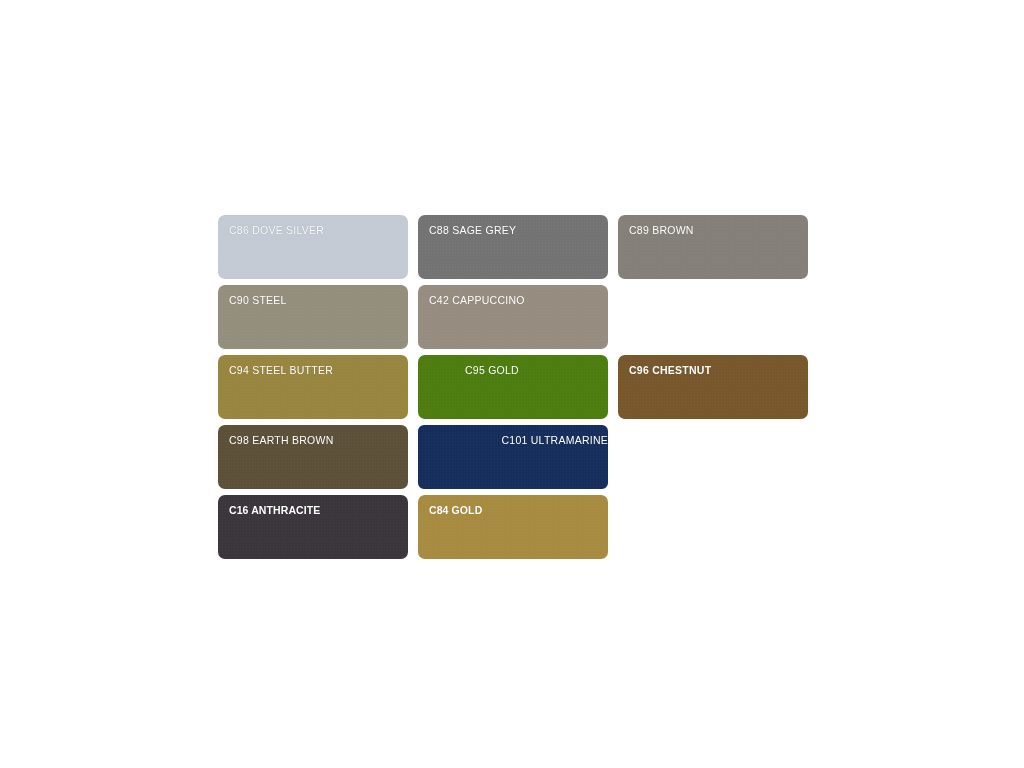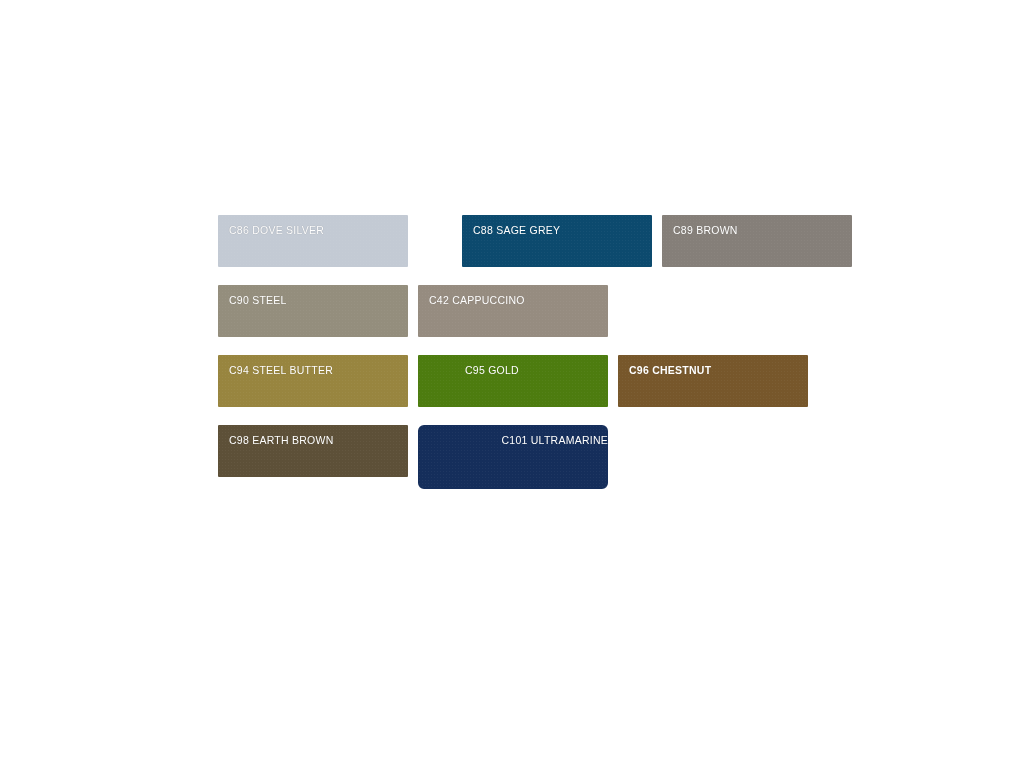--- a/index.html
+++ b/index.html
@@ -34,23 +34,23 @@
   .swatch-row {
     display: flex;
     flex-direction: row;
     align-items: flex-start;
     height: 70px;
   }
 
   .swatch {
     position: relative;
     width: 190px;
-    height: 52px;
+    height: 64px;
     margin-right: 10px;
-    border-radius: 1px;
+    border-radius: 7px;
     box-sizing: border-box;
     overflow: hidden;
     flex: none;
   }
 
   
   .swatch::after {
     content: "";
     position: absolute;
     left: 0;
@@ -102,21 +102,21 @@
 </style>
 </head>
 <body>
 
 <div id="swatch-board">
   <div class="swatch-grid">
       <div class="swatch-row">
         <div class="swatch is-light" style="background: rgb(195, 202, 212);">
           <span class="swatch-label">C86 DOVE SILVER</span>
         </div>
-        <div class="swatch" style="background: #0c4a6e; margin-left: 44px;">
+        <div class="swatch" style="background: #737373;">
           <span class="swatch-label">C88 SAGE GREY</span>
         </div>
         <div class="swatch" style="background: rgb(133, 127, 121);">
           <span class="swatch-label">C89 BROWN</span>
         </div>
       </div>
       <div class="swatch-row">
         <div class="swatch" style="background: rgb(148, 142, 125);">
           <span class="swatch-label">C90 STEEL</span>
         </div>
@@ -136,14 +136,22 @@
         </div>
       </div>
       <div class="swatch-row">
         <div class="swatch" style="background: rgb(93, 80, 56);">
           <span class="swatch-label">C98 EARTH BROWN</span>
         </div>
         <div class="swatch is-highlighted" style="background: rgb(21, 46, 91); text-align: right;">
           <span class="swatch-label">C101 ULTRAMARINE</span>
         </div>
       </div>
+      <div class="swatch-row">
+        <div class="swatch" style="background: rgb(59, 54, 60);">
+          <span class="swatch-label is-bold">C16 ANTHRACITE</span>
+        </div>
+        <div class="swatch" style="background: rgb(167, 139, 64);">
+          <span class="swatch-label is-bold">C84 GOLD</span>
+        </div>
+      </div>
     </div>
 </div>
 
 </body></html>

